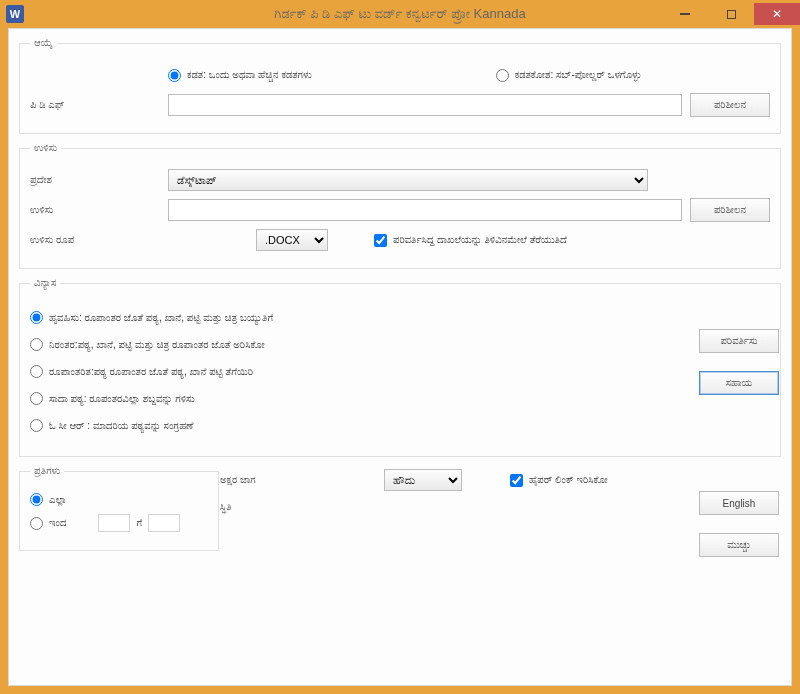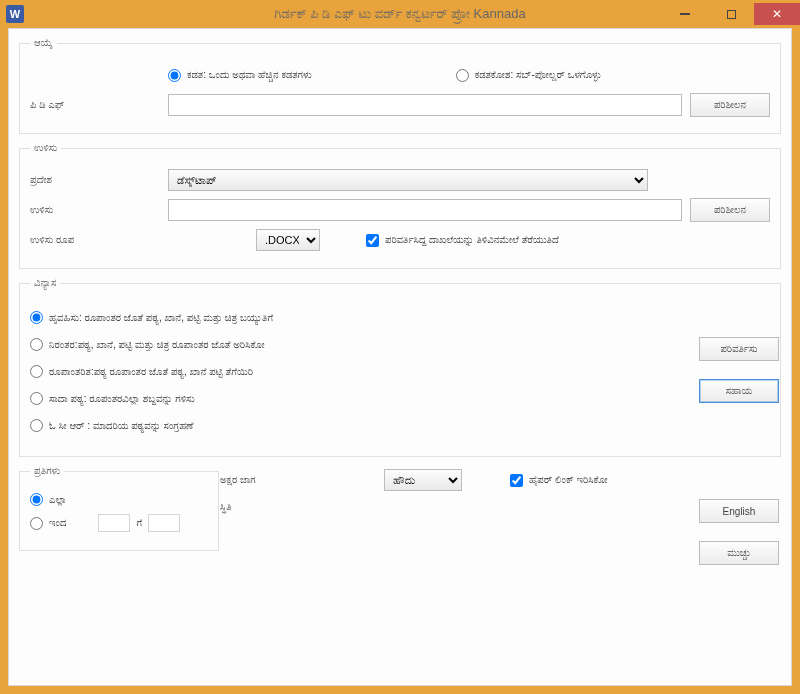--- a/index.html
+++ b/index.html
@@ -110,21 +110,21 @@
     font-size: 11px;
   }
   select.drop {
     height: 22px;
     border: 1px solid #bcbcbc;
     background: linear-gradient(#fdfdfd,#e9e9e9);
     font-size: 11px;
     padding: 0 4px;
   }
   select.drop.wide { flex: 1; max-width: 480px; }
-  select.drop.small { width: 64px; }
+  select.drop.small { width: 72px; }
   select.drop.med { width: 78px; }
   button.btn {
     width: 80px;
     height: 24px;
     border: 1px solid #bcbcbc;
     background: linear-gradient(#fdfdfd,#ececec);
     font-size: 10px;
     color: #444;
     cursor: pointer;
   }
@@ -137,29 +137,29 @@
     align-items: center;
     gap: 6px;
     font-size: 10px;
     color: #333;
   }
   input[type=radio], input[type=checkbox] {
     margin: 0;
   }
   .two-col {
     display: flex;
-    gap: 24px;
+    gap: 64px;
   }
   .layout-options .radio-line {
     margin: 14px 0;
   }
   .side-buttons {
     position: absolute;
     right: 12px;
-    top: 308px;
+    top: 300px;
     display: flex;
     flex-direction: column;
     gap: 18px;
   }
   .side-buttons .gap-large { height: 60px; }
   .bottom-area {
     display: flex;
     gap: 1px;
     align-items: flex-start;
   }

